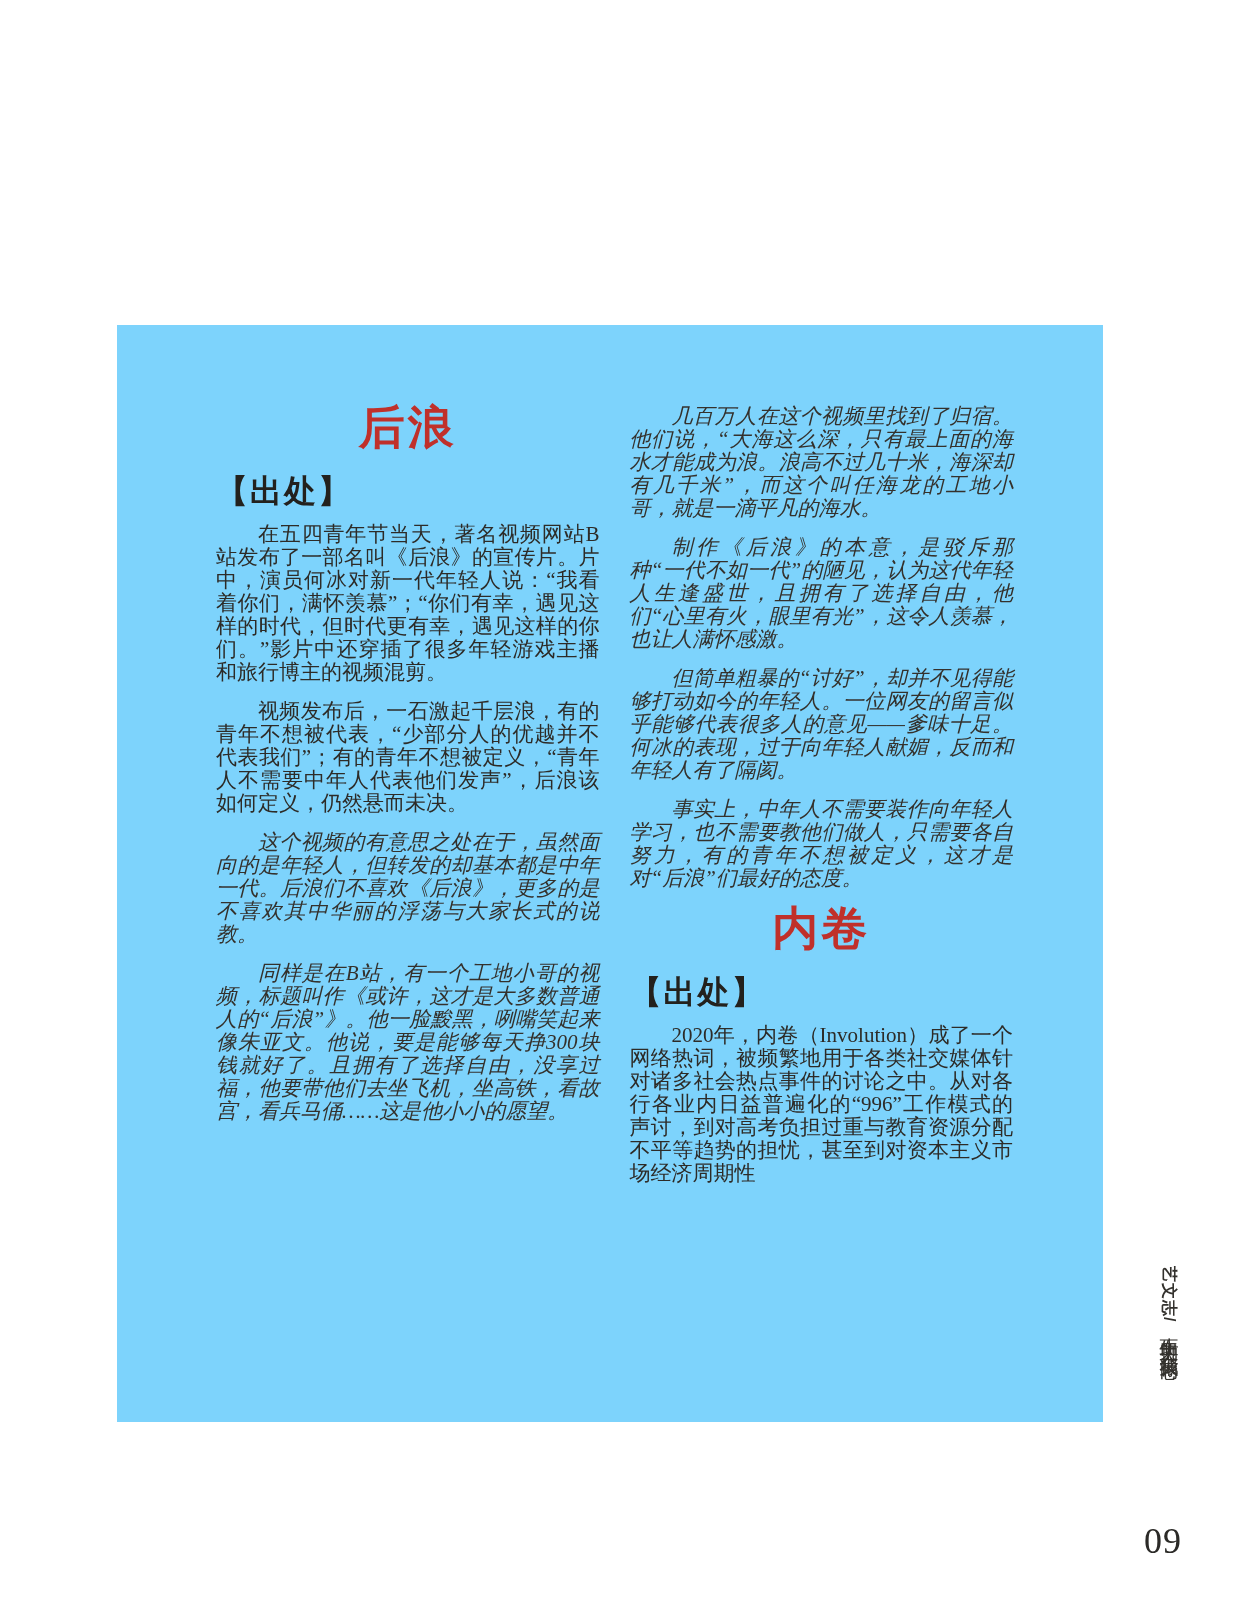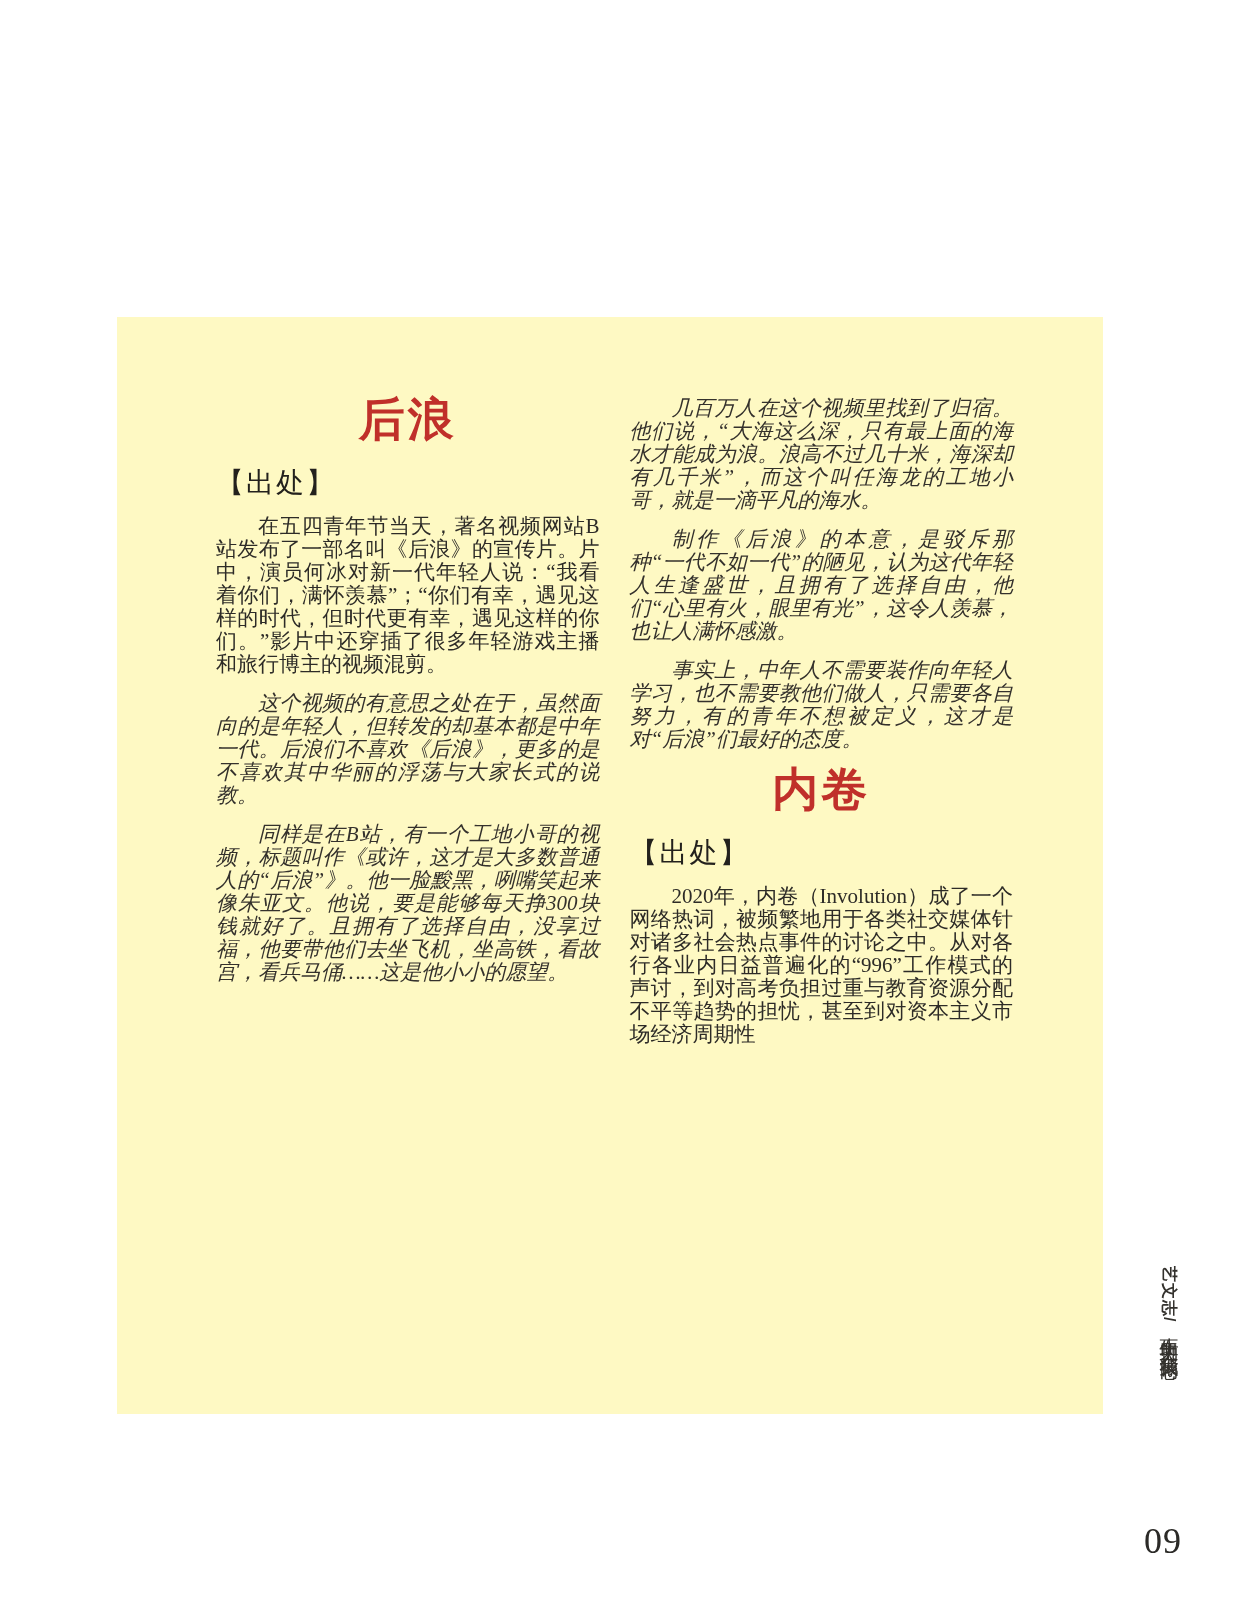--- a/index.html
+++ b/index.html
@@ -4,23 +4,23 @@
 <style>
   html, body { margin: 0; padding: 0; }
   body {
     width: 1240px; height: 1623px;
     position: relative;
     background: #ffffff;
     font-family: "Liberation Serif", "DejaVu Serif", serif;
   }
   .panel {
     position: absolute;
-    left: 117px; top: 317px;
+    left: 117px; top: 325px;
     width: 986px; height: 1097px;
-    background: #fef9c3;
+    background: #7dd3fc;
     box-sizing: border-box;
     padding: 80px 90px 0 99px;
     display: flex;
     gap: 30px;
   }
   .col {
     flex: 1 1 0;
     display: flex;               
     flex-direction: column;
     min-width: 0;
@@ -31,23 +31,23 @@
     line-height: 1;
     font-weight: bold;
     color: #c0302a;
     text-align: center;
     letter-spacing: 3px;
   }
   h1.entry-title.second {
   }
   h2.section-heading {
     margin: 30px 0 16px 0;
-    font-size: 28px;
+    font-size: 32px;
     line-height: 32px;
-    font-weight: normal;
+    font-weight: bold;
     color: #23211d;
     letter-spacing: 2px;
   }
   h2.section-heading.heading-first { margin-top: 0; }
   p.body {
     margin: 0 0 16px 0;
     font-size: 21px;
     line-height: 23px;
     color: #2d2b27;
     text-align: justify;
@@ -88,27 +88,29 @@
 </style>
 </head>
 <body>
 
 <div class="panel">
 
   <div class="col">
     <h1 class="entry-title">后浪</h1>
     <h2 class="section-heading heading-first">【出处】</h2>
     <p class="body song">在五四青年节当天，著名视频网站B站发布了一部名叫《后浪》的宣传片。片中，演员何冰对新一代年轻人说：“我看着你们，满怀羡慕”；“你们有幸，遇见这样的时代，但时代更有幸，遇见这样的你们。”影片中还穿插了很多年轻游戏主播和旅行博主的视频混剪。</p>
+    <p class="body song">视频发布后，一石激起千层浪，有的青年不想被代表，“少部分人的优越并不代表我们”；有的青年不想被定义，“青年人不需要中年人代表他们发声”，后浪该如何定义，仍然悬而未决。</p>
     <p class="body kai">这个视频的有意思之处在于，虽然面向的是年轻人，但转发的却基本都是中年一代。后浪们不喜欢《后浪》，更多的是不喜欢其中华丽的浮荡与大家长式的说教。</p>
     <p class="body kai">同样是在B站，有一个工地小哥的视频，标题叫作《或许，这才是大多数普通人的“后浪”》。他一脸黢黑，咧嘴笑起来像朱亚文。他说，要是能够每天挣300块钱就好了。且拥有了选择自由，没享过福，他要带他们去坐飞机，坐高铁，看故宫，看兵马俑……这是他小小的愿望。</p>
   </div>
 
   <div class="col">
     <p class="body kai">几百万人在这个视频里找到了归宿。他们说，“大海这么深，只有最上面的海水才能成为浪。浪高不过几十米，海深却有几千米”，而这个叫任海龙的工地小哥，就是一滴平凡的海水。</p>
     <p class="body kai">制作《后浪》的本意，是驳斥那种“一代不如一代”的陋见，认为这代年轻人生逢盛世，且拥有了选择自由，他们“心里有火，眼里有光”，这令人羡慕，也让人满怀感激。</p>
+    <p class="body kai">但简单粗暴的“讨好”，却并不见得能够打动如今的年轻人。一位网友的留言似乎能够代表很多人的意见——爹味十足。何冰的表现，过于向年轻人献媚，反而和年轻人有了隔阂。</p>
     <p class="body kai">事实上，中年人不需要装作向年轻人学习，也不需要教他们做人，只需要各自努力，有的青年不想被定义，这才是对“后浪”们最好的态度。</p>
     <h1 class="entry-title second">内卷</h1>
     <h2 class="section-heading heading-first">【出处】</h2>
     <p class="body song">2020年，内卷（Involution）成了一个网络热词，被频繁地用于各类社交媒体针对诸多社会热点事件的讨论之中。从对各行各业内日益普遍化的“996”工作模式的声讨，到对高考负担过重与教育资源分配不平等趋势的担忧，甚至到对资本主义市场经济周期性</p>
   </div>
 
 </div>
 
 <div class="sidebar"><span class="mag-name">艺文志/</span><span class="feature">生而为打工人 我很内卷</span></div>
 

